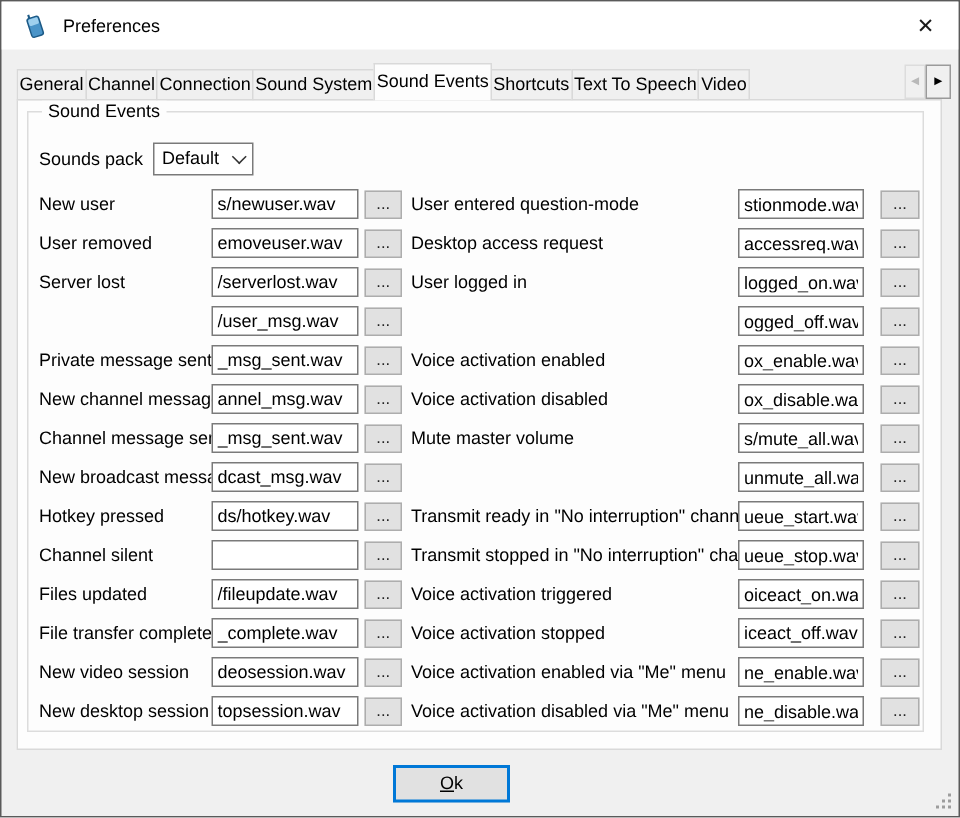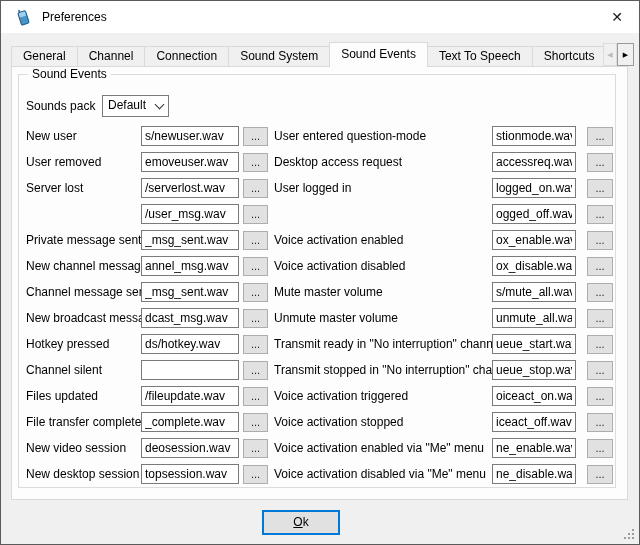--- a/index.html
+++ b/index.html
@@ -11,21 +11,21 @@
   }
   
   .titlebar{position:absolute;left:0;top:0;width:100%;height:32px;background:#ffffff;display:flex;align-items:center;}
   .app-icon{margin-left:13px;width:19px;height:19px;flex:0 0 auto;}
   .title{margin-left:9px;font-size:12px;}
   .close-btn{position:absolute;right:12px;top:7px;width:20px;height:18px;text-align:center;
     font-size:14px;line-height:18px;color:#1a1a1a;cursor:default;}
   
   .tabbar{position:absolute;left:10px;top:41px;width:592px;height:25px;display:flex;align-items:flex-end;overflow:hidden;z-index:3;}
   .tab{height:21px;background:#f0f0f0;border:1px solid #d9d9d9;margin-right:-1px;
-    padding:0 11px;line-height:19px;white-space:nowrap;cursor:default;}
+    padding:0 1px;line-height:19px;white-space:nowrap;cursor:default;}
   .tab.active{height:25px;background:#fdfdfd;border-bottom:none;line-height:23px;position:relative;z-index:4;}
   .tab-scroll{position:absolute;top:42px;height:23px;z-index:5;text-align:center;cursor:default;}
   .tab-scroll.left{left:602px;width:14px;background:#f0f0f0;border:1px solid #dcdcdc;
     color:#b9b9b9;font-size:7px;line-height:21px;}
   .tab-scroll.right{left:616px;width:17px;background:#f0f0f0;border:1px solid #9a9a9a;
     color:#000;font-size:7px;line-height:21px;}
   
   .page{position:absolute;left:10px;top:65px;width:617px;height:434px;background:#fdfdfd;border:1px solid #d9d9d9;z-index:2;}
   .groupbox{position:absolute;left:6px;top:7px;width:598px;height:414px;border:1px solid #dcdcdc;}
   .group-legend{position:absolute;left:9px;top:-8px;background:#fdfdfd;padding:0 4px;white-space:nowrap;}
@@ -76,22 +76,22 @@
     <span class="title">Preferences</span>
     <span class="close-btn">✕</span>
   </div>
 
   <div class="tabbar">
       <div class="tab">General</div>
       <div class="tab">Channel</div>
       <div class="tab">Connection</div>
       <div class="tab">Sound System</div>
       <div class="tab active">Sound Events</div>
+      <div class="tab">Shortcuts</div>
       <div class="tab">Text To Speech</div>
-      <div class="tab">Shortcuts</div>
       <div class="tab">Video</div>
     </div>
   <div class="tab-scroll left">◀</div>
   <div class="tab-scroll right">▶</div>
 
   <div class="page">
     <div class="groupbox">
       <span class="group-legend">Sound Events</span>
       <span class="sp-label">Sounds pack</span>
       <div class="combo">
@@ -150,21 +150,20 @@
           <input class="fld l-fld" value="_msg_sent.wav" style="">
           <button class="browse l-btn">...</button>
           <span class="lbl r-lbl">Mute master volume</span>
           <input class="fld r-fld" value="s/mute_all.wav" style="">
           <button class="browse r-btn">...</button>
         </div>
         <div class="row" style="top: 233px;">
           <span class="lbl l-lbl">New broadcast message</span>
           <input class="fld l-fld" value="dcast_msg.wav" style="">
           <button class="browse l-btn">...</button>
-          <span class="lbl r-lbl">Unmute master volume</span>
           <input class="fld r-fld" value="unmute_all.wav" style="">
           <button class="browse r-btn">...</button>
         </div>
         <div class="row" style="top: 259px;">
           <span class="lbl l-lbl">Hotkey pressed</span>
           <input class="fld l-fld" value="ds/hotkey.wav" style="">
           <button class="browse l-btn">...</button>
           <span class="lbl r-lbl">Transmit ready in "No interruption" channel</span>
           <input class="fld r-fld" value="ueue_start.wav" style="">
           <button class="browse r-btn">...</button>

